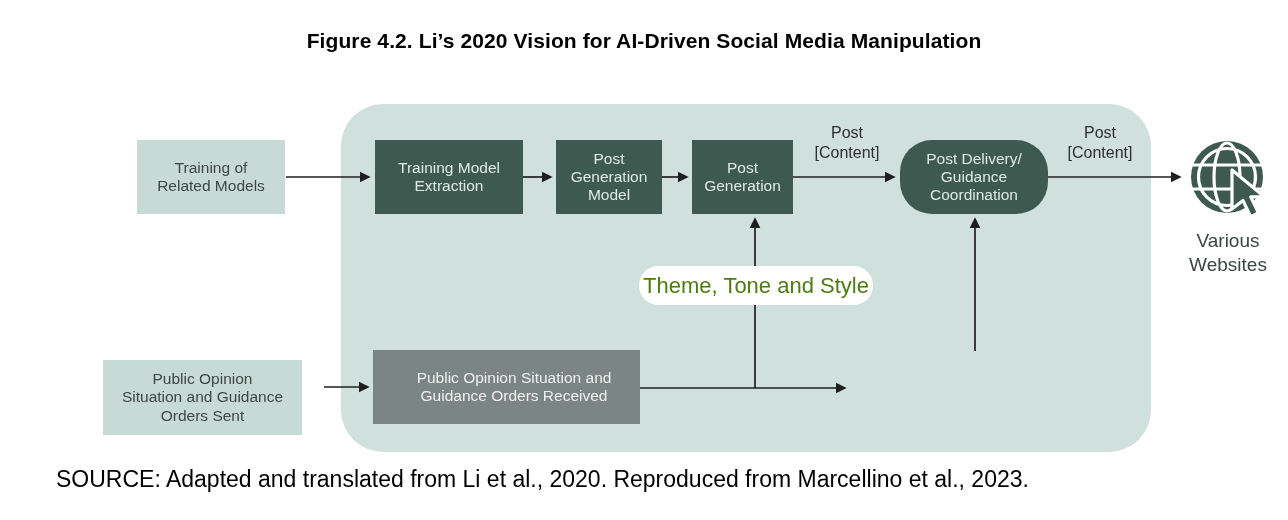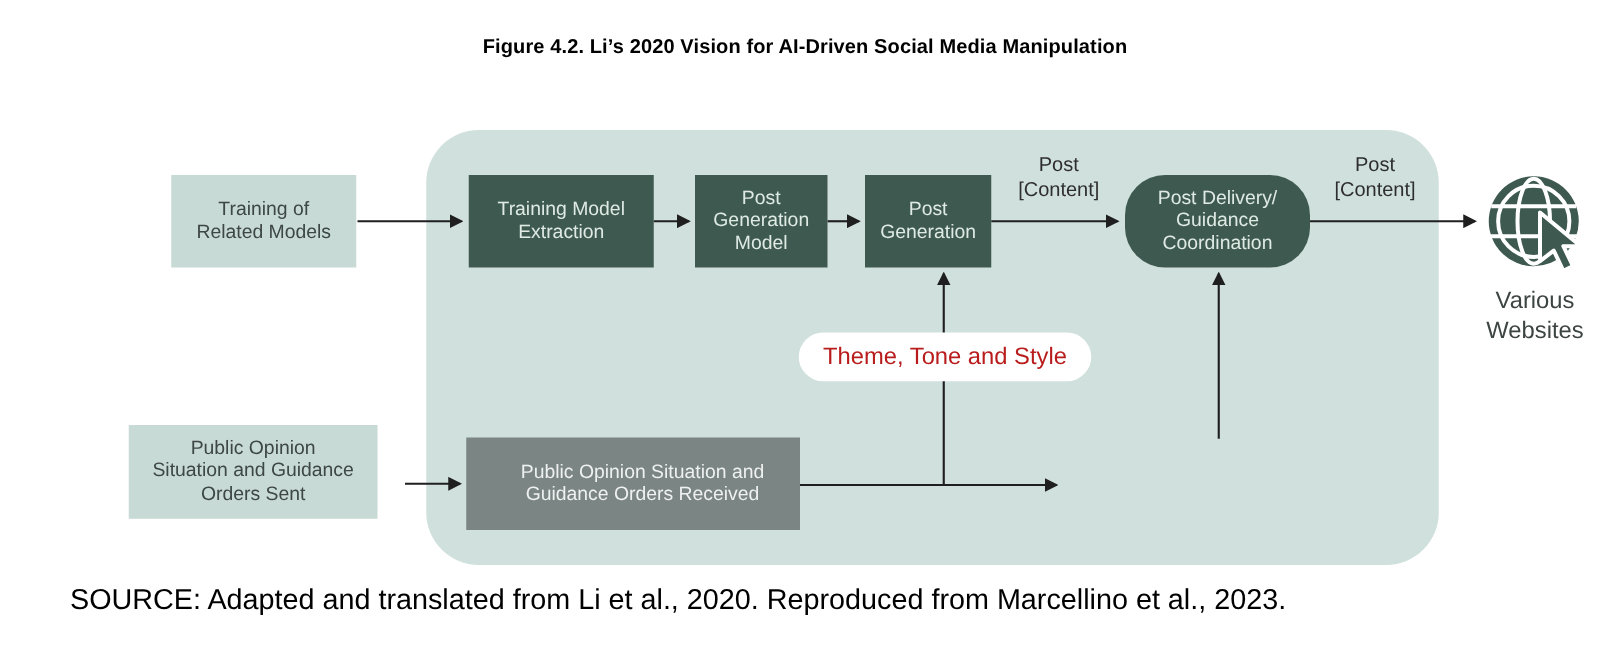--- a/index.html
+++ b/index.html
@@ -5,21 +5,21 @@
   html,body{margin:0;padding:0;background:#ffffff;}
   .canvas{
     position:relative;
     width:1288px;height:520px;
     background:#ffffff;
     font-family:"Liberation Sans", sans-serif;
     overflow:hidden;
   }
   .title{
     position:absolute;left:0;top:29px;width:1288px;
-    text-align:center;font-size:16px;font-weight:700;color:#000000;
+    text-align:center;font-size:21px;font-weight:700;color:#000000;
     letter-spacing:.1px;
   }
   .container-bg{
     position:absolute;left:341px;top:104px;width:810px;height:348px;
     background:#d0e0dc;border-radius:42px;
   }
   .arrow-layer{position:absolute;left:0;top:0;width:1288px;height:520px;}
   .node{
     position:absolute;display:flex;align-items:center;justify-content:center;
     text-align:center;white-space:pre-line;line-height:1.18;
@@ -29,21 +29,21 @@
   .node.process{background:#3e5a50;color:#dfeae5;}
   .node.data{background:#7b8583;color:#eef1ef;}
   .edge-label{
     position:absolute;text-align:center;white-space:pre-line;
     font-size:16px;line-height:1.25;color:#2e2e2e;
   }
   .pill{
     position:absolute;left:639px;top:266px;width:234px;height:39px;
     background:#ffffff;border-radius:20px;
     display:flex;align-items:center;justify-content:center;
-    font-size:19px;color:#b91c1c;
+    font-size:22px;color:#4d7c0f;
   }
   .globe-wrap{position:absolute;left:1190px;top:139px;width:78px;height:84px;}
   .globe-caption{
     position:absolute;left:1184px;top:229px;width:88px;
     text-align:center;white-space:pre-line;font-size:19px;line-height:1.25;color:#3d4543;
   }
   .source{
     position:absolute;left:56px;top:466px;
     font-size:23px;color:#000000;
   }
@@ -94,21 +94,21 @@
 Coordination</div>
 
   <div class="edge-label" style="left:797px;top:123px;width:100px;">Post
 [Content]</div>
 
   <div class="edge-label" style="left:1050px;top:123px;width:100px;">Post
 [Content]</div>
 
   <div class="pill">Theme, Tone and Style</div>
 
-  <div class="node input" style="left:103px;top:340px;width:199px;height:75px;">Public Opinion
+  <div class="node input" style="left:103px;top:360px;width:199px;height:75px;">Public Opinion
 Situation and Guidance
 Orders Sent</div>
 
   <div class="node data" style="left:373px;top:350px;width:252px;height:74px;padding-left:15px;">Public Opinion Situation and
 Guidance Orders Received</div>
 
 
   <div class="globe-wrap">
     <svg width="78" height="84" viewBox="0 0 78 84">
       <circle cx="37" cy="38" r="36" fill="#3e5a50"></circle>

